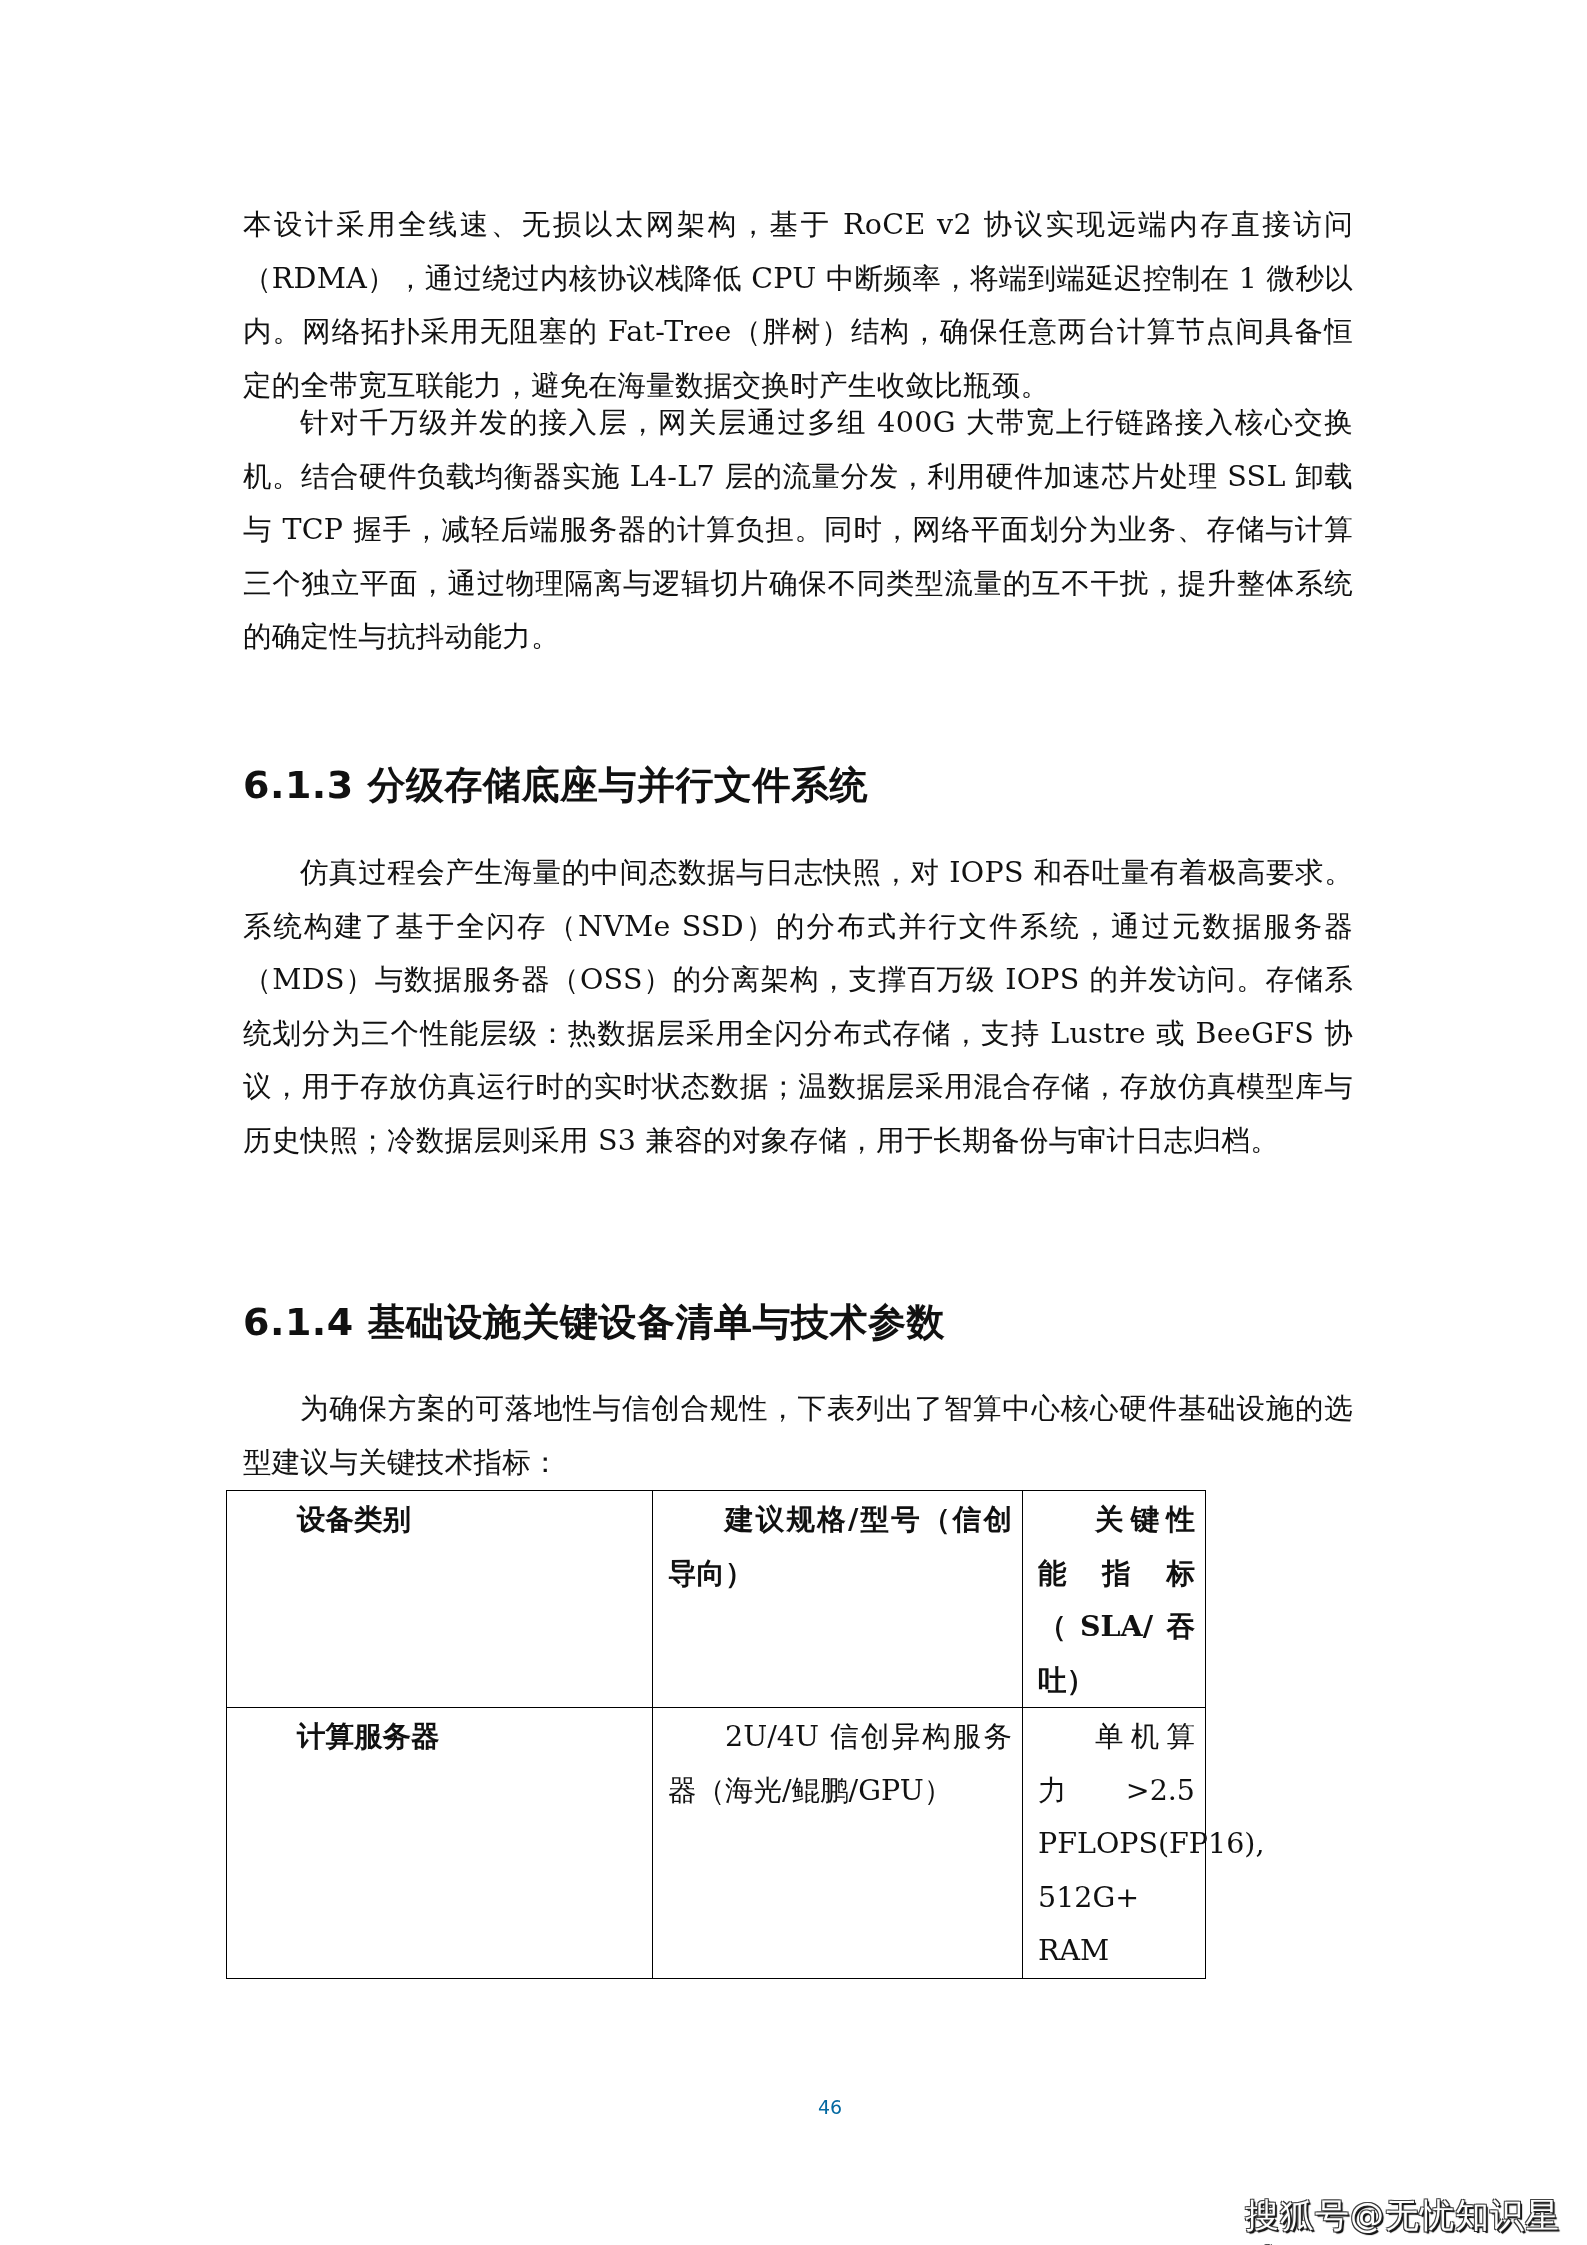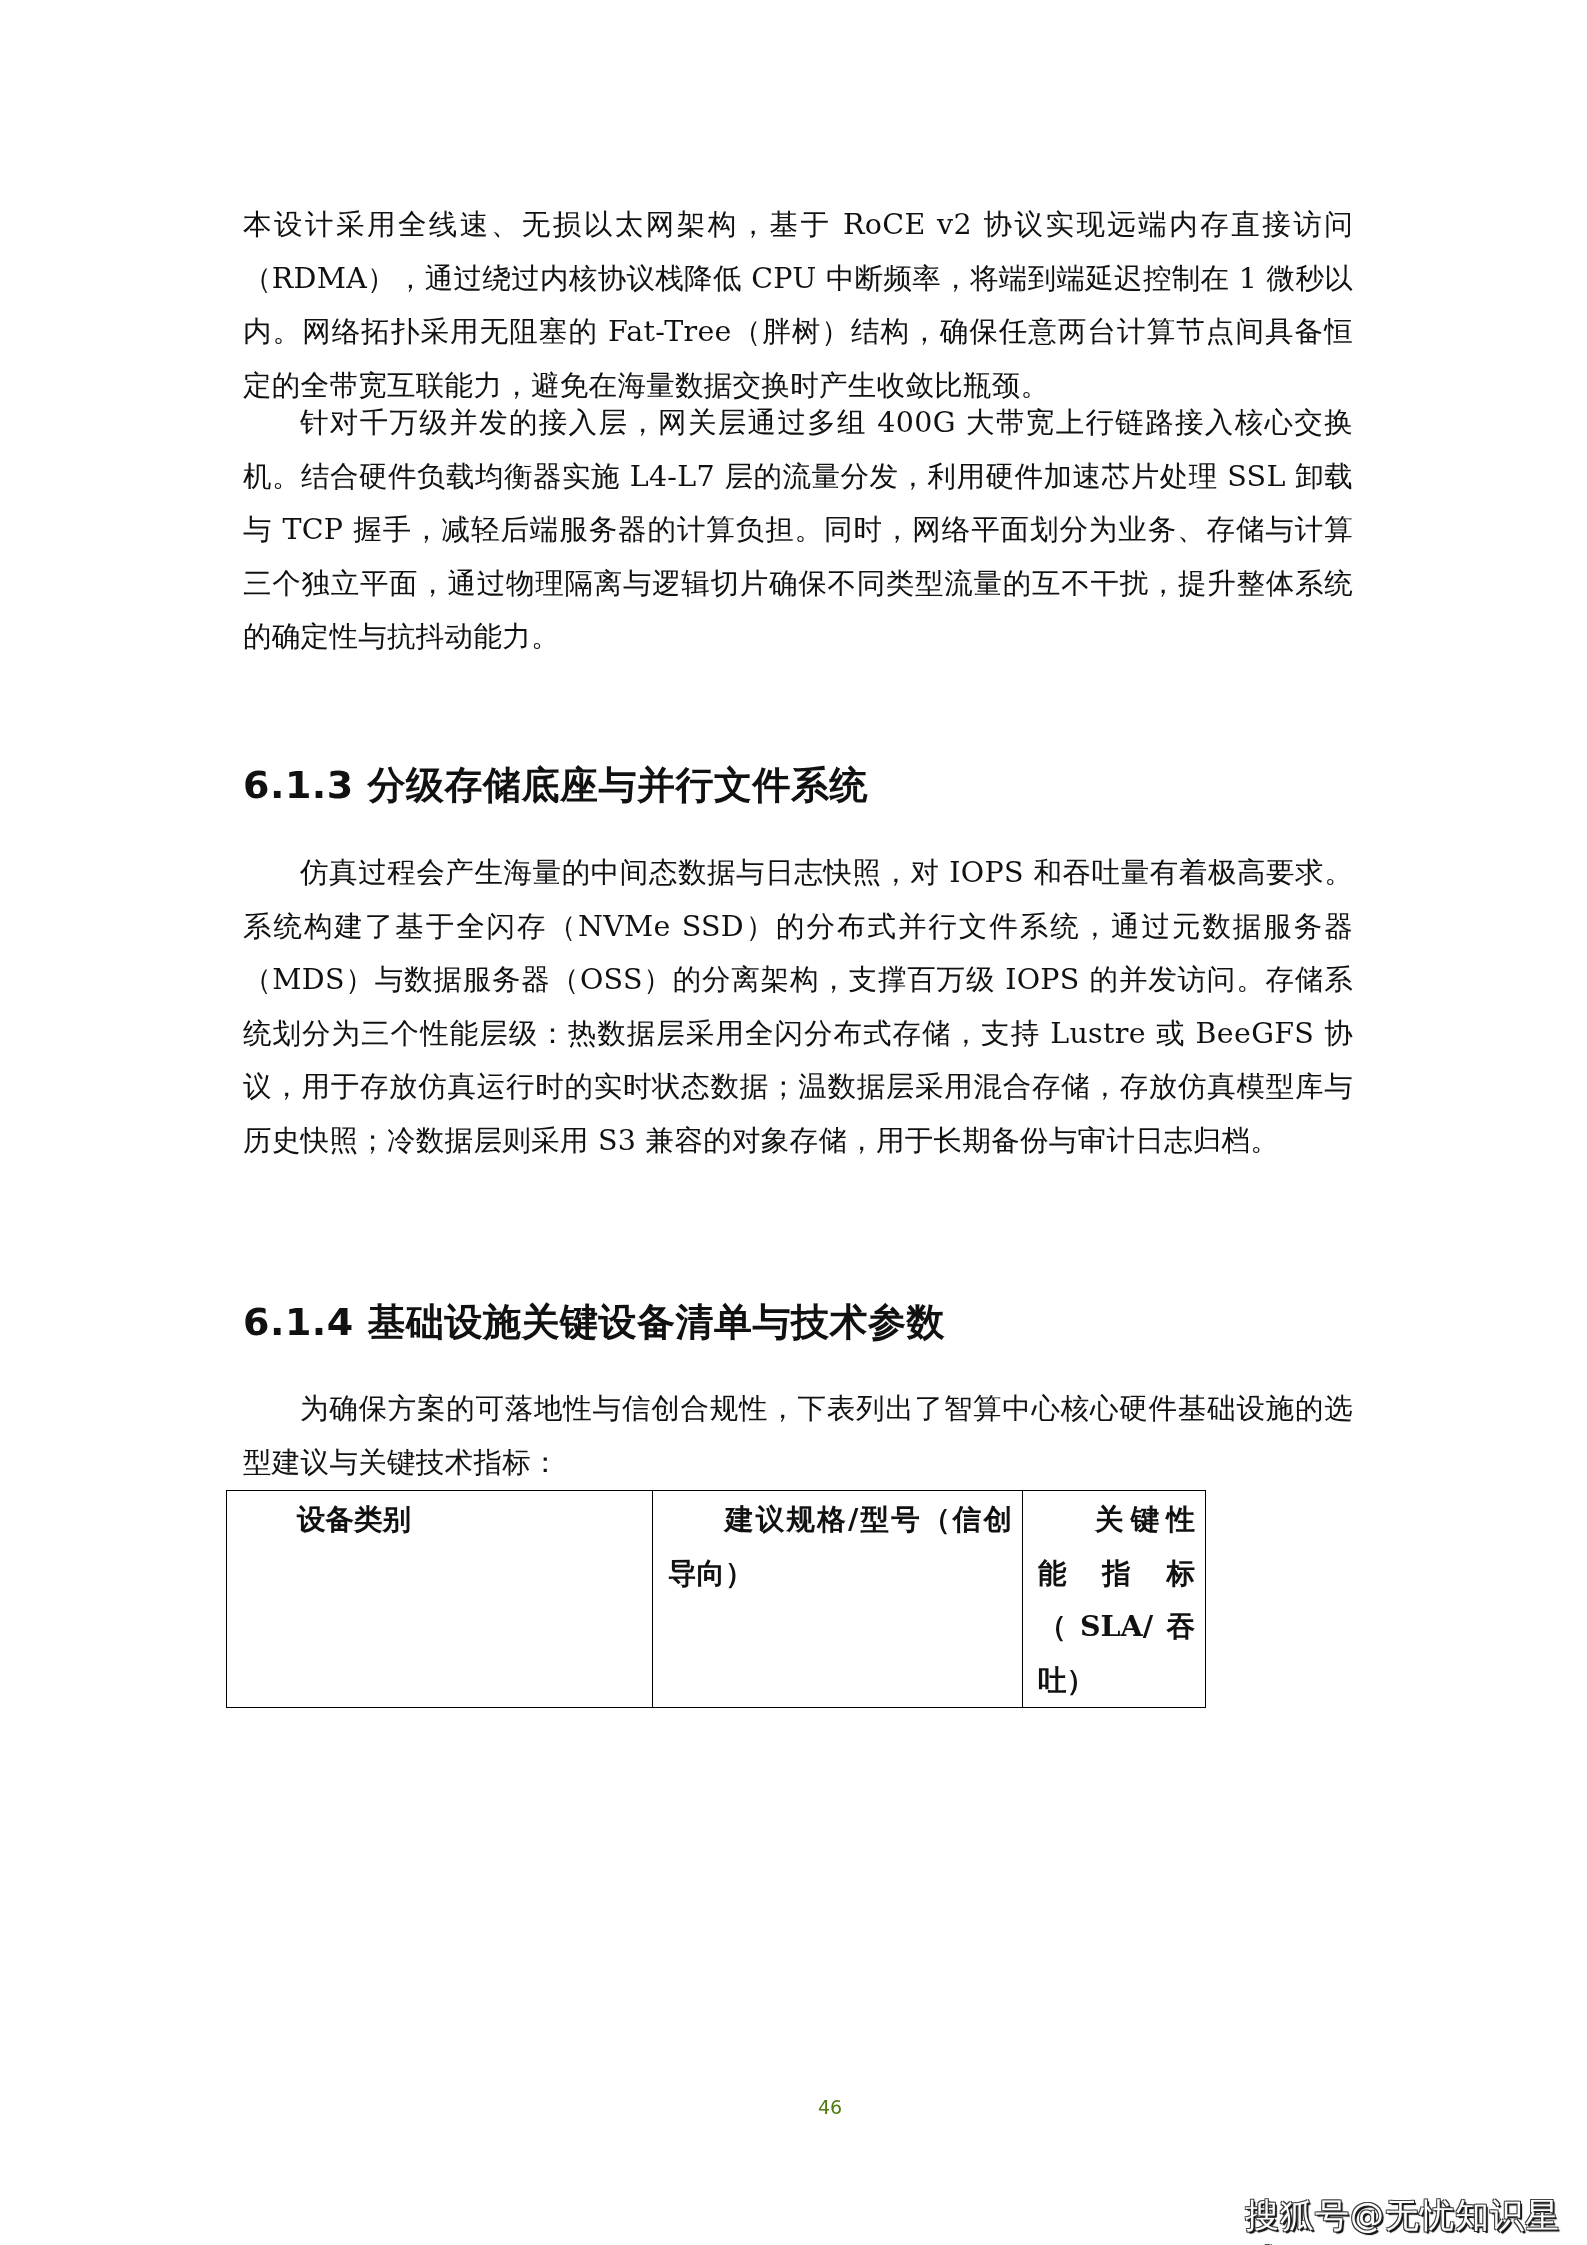--- a/index.html
+++ b/index.html
@@ -21,21 +21,21 @@
                   font-size:28.5px; line-height:53.5px; text-align:justify; }
   table.spec td.c1 { width:345px; padding-left:70px; font-weight:bold; }
   table.spec td.c2 { width:344px; }
   table.spec td.c3 { }
   table.spec .ind { text-indent:57px; }
   table.spec tr.hdr td { height:106px; font-weight:bold; }
   table.spec tr.hdr td.c2, table.spec tr.hdr td.c3 { font-weight:bold;margin-left:20px; }
   table.spec tr.r1 td { height:158px; }
   table.spec tr.r2 td { height:158px; }
   .pagenum { position:absolute; top:2096px; left:818px; font-family:"DejaVu Sans","Liberation Sans",sans-serif;
-             font-size:19px; color:#4d7c0f; }
+             font-size:19px; color:#0369a1; }
   .watermark { position:absolute; top:2193px; left:1245px; font-family:"DejaVu Sans","Liberation Sans",sans-serif;
                font-size:34px; color:#fff; letter-spacing:1px;
                text-shadow: 1px 1px 0 #222, -1px -1px 0 #444, 1px -1px 0 #333, -1px 1px 0 #333, 2px 2px 1px #000; }
 </style>
 </head>
 <body>
 
 <div class="page">
   <p class="para indent p1" style="text-indent:0;">本设计采用全线速、无损以太网架构，基于 RoCE v2 协议实现远端内存直接访问（RDMA），通过绕过内核协议栈降低 CPU 中断频率，将端到端延迟控制在 1 微秒以内。网络拓扑采用无阻塞的 Fat-Tree（胖树）结构，确保任意两台计算节点间具备恒定的全带宽互联能力，避免在海量数据交换时产生收敛比瓶颈。</p>
   <p class="para indent p2">针对千万级并发的接入层，网关层通过多组 400G 大带宽上行链路接入核心交换机。结合硬件负载均衡器实施 L4-L7 层的流量分发，利用硬件加速芯片处理 SSL 卸载与 TCP 握手，减轻后端服务器的计算负担。同时，网络平面划分为业务、存储与计算三个独立平面，通过物理隔离与逻辑切片确保不同类型流量的互不干扰，提升整体系统的确定性与抗抖动能力。</p>
@@ -46,18 +46,23 @@
   <h2 class="sec h614">6.1.4 基础设施关键设备清单与技术参数</h2>
   <p class="para indent p4">为确保方案的可落地性与信创合规性，下表列出了智算中心核心硬件基础设施的选型建议与关键技术指标：</p>
 
   <table class="spec">
     <tbody>
         <tr class="hdr">
       <td class="c1">设备类别</td>
       <td class="c2 ind">建议规格/型号（信创导向）</td>
       <td class="c3 ind">关键性能指标（SLA/吞吐）</td>
     </tr>
+    <tr class="r1">
+      <td class="c1">计算服务器</td>
+      <td class="c2 ind">2U/4U 信创异构服务器（海光/鲲鹏/GPU）</td>
+      <td class="c3 ind">单机算力 &gt;2.5 PFLOPS(FP16), 512G+ RAM</td>
+    </tr>
   </tbody>
     </table>
 </div>
 
 <div class="pagenum">46</div>
 <div class="watermark">搜狐号@无忧知识星球</div>
 
 </body></html>

